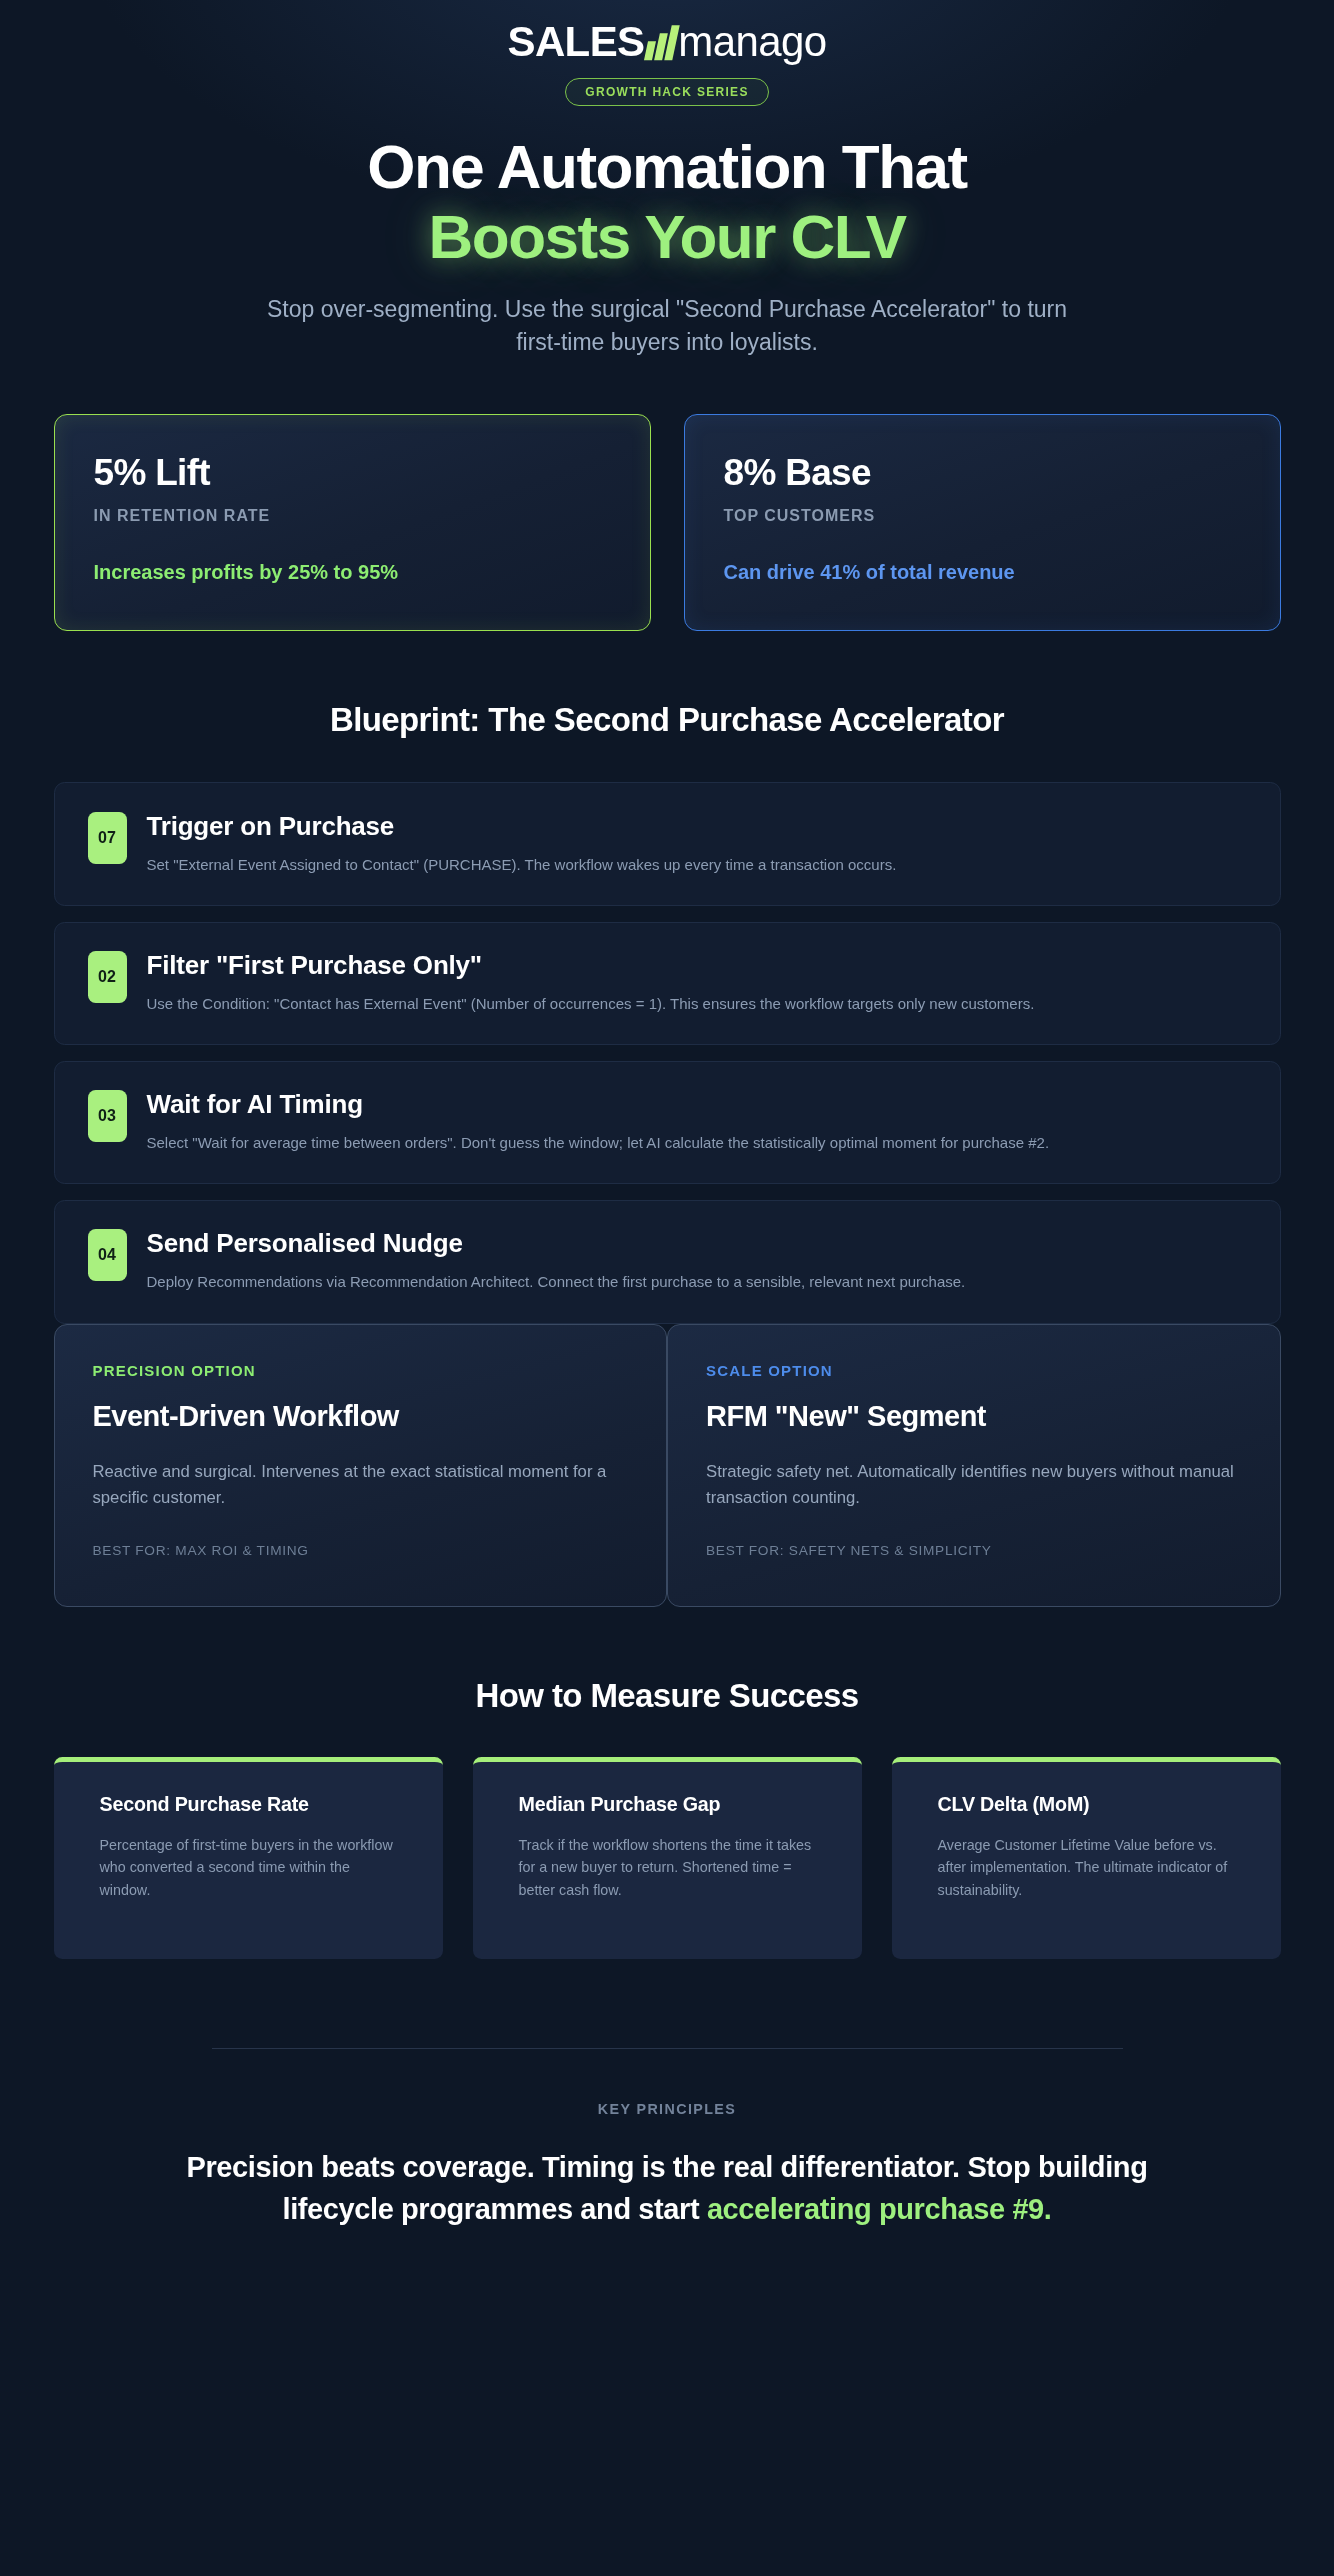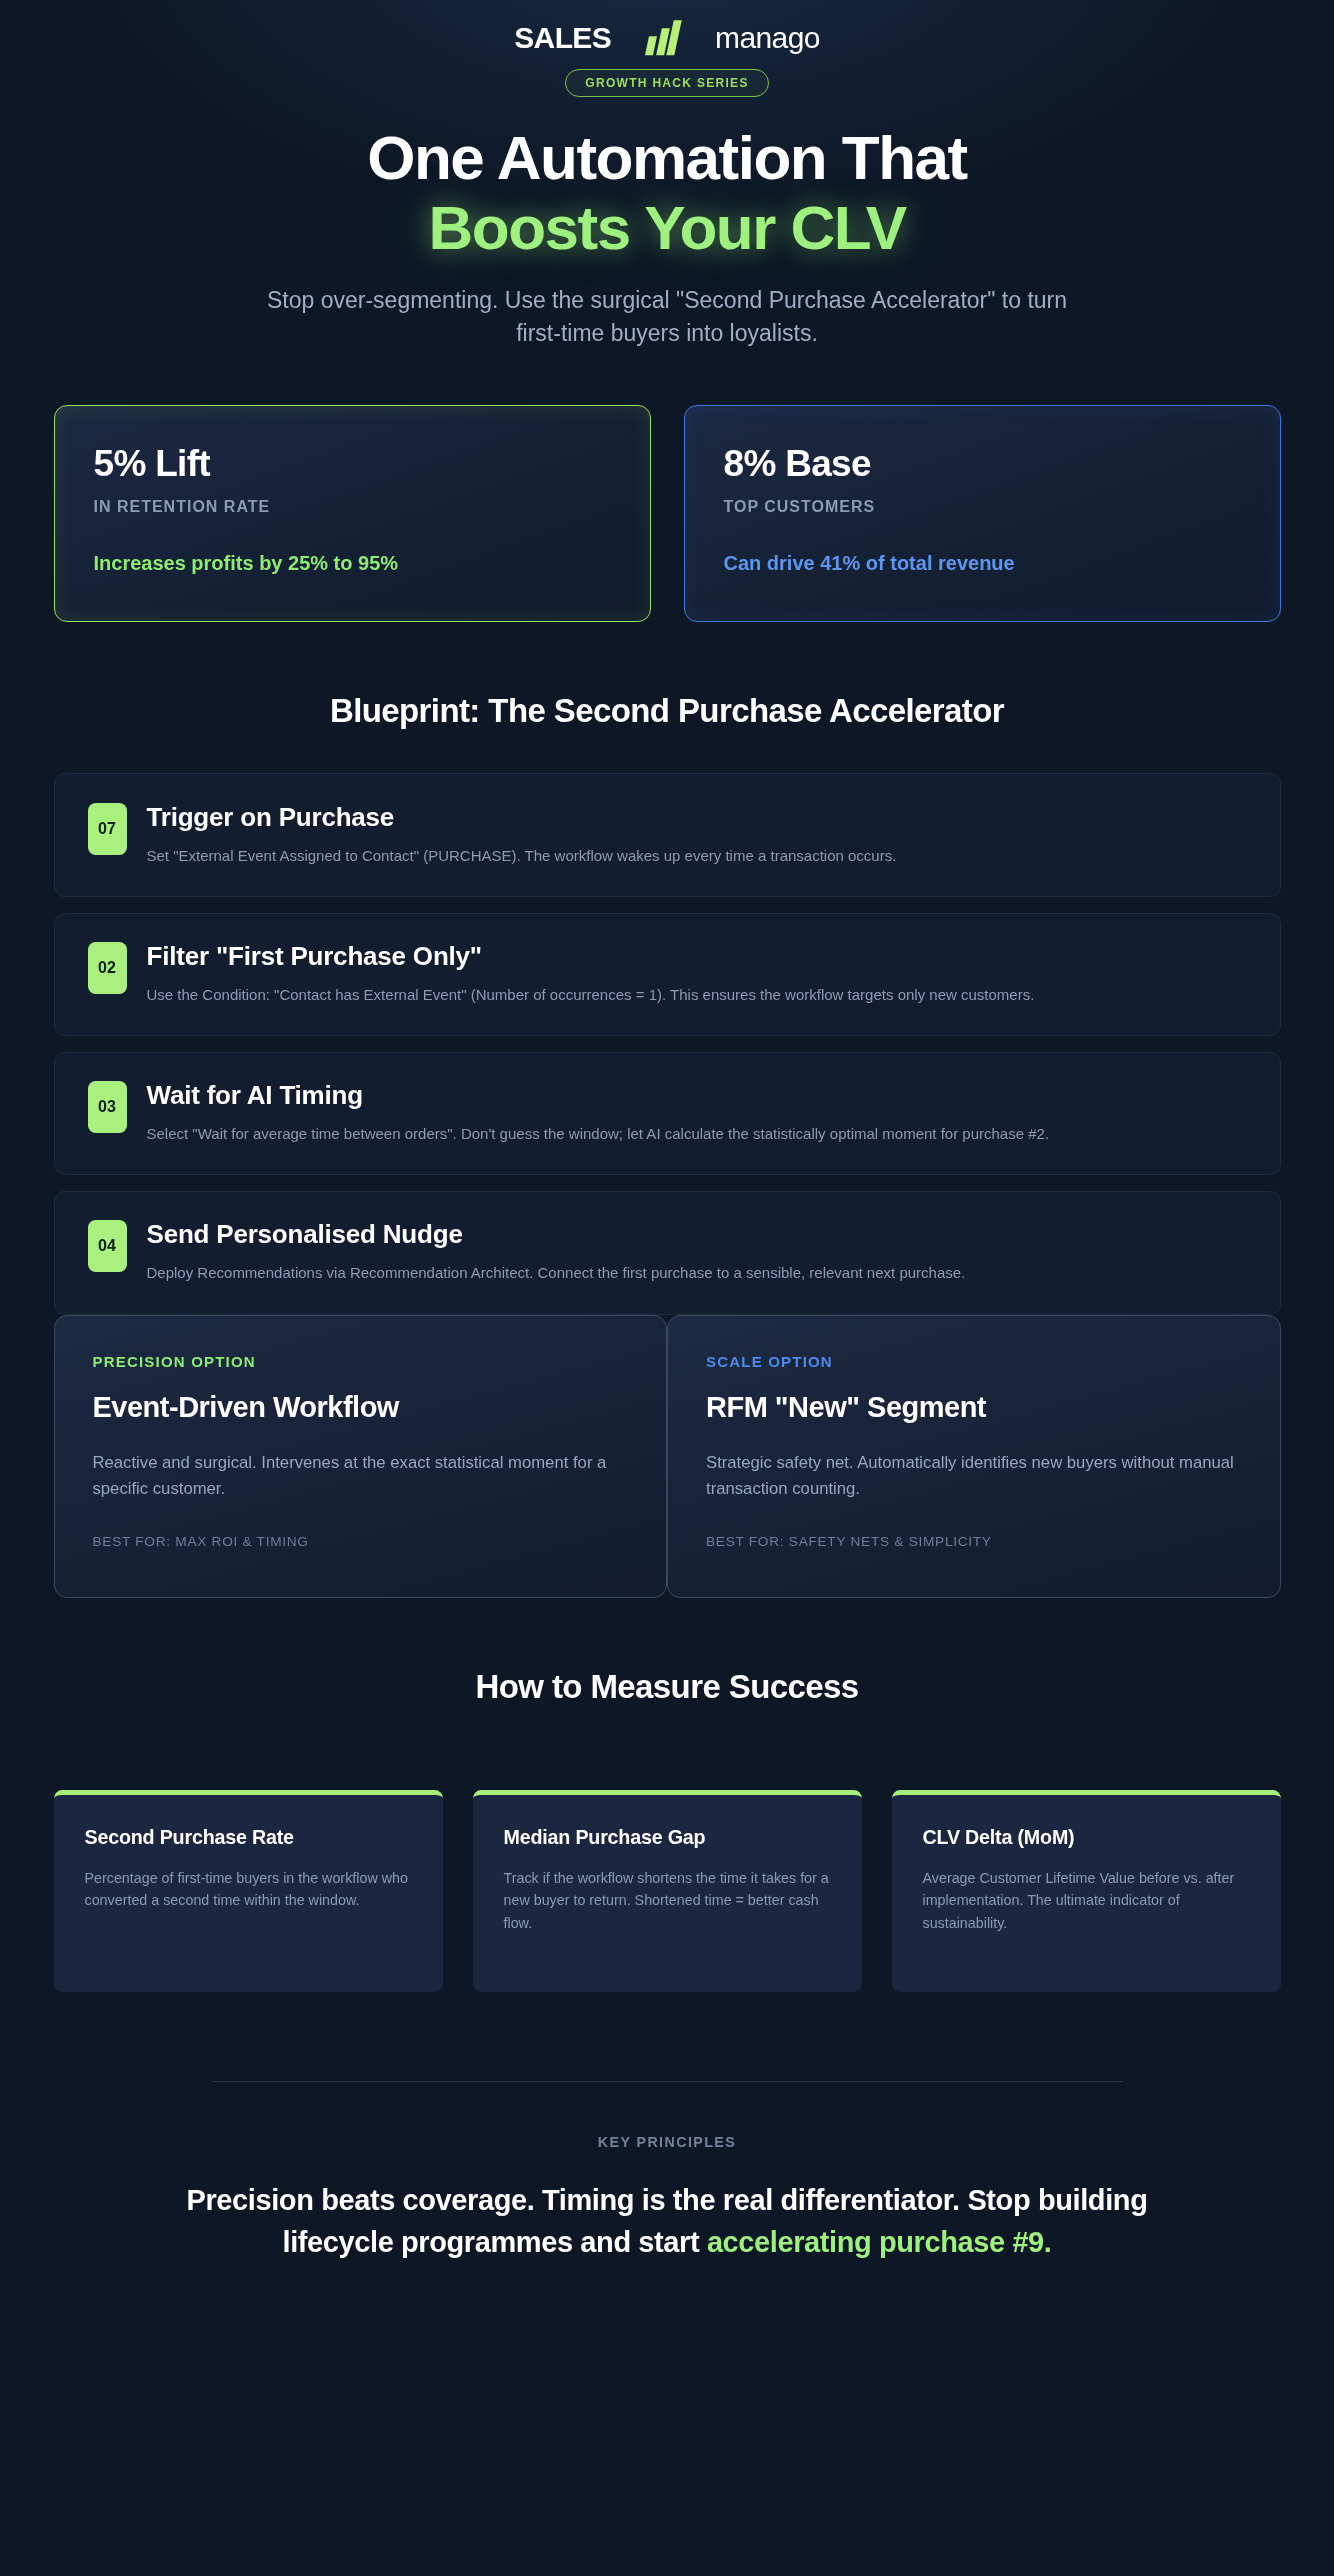--- a/index.html
+++ b/index.html
@@ -23,23 +23,22 @@
   }
   .wrap { width:1227px; margin:0 auto; }
 
   
   .logo-row {
     display:flex; align-items:center; justify-content:center;
     padding-top:21.4px;
   }
   .logo {
     display:flex; align-items:center;
-    font-size:30px; font-weight:700; letter-spacing:-0.6px; line-height:1;
+    font-size:42px; font-weight:700; letter-spacing:-0.6px; line-height:1;
     color:#ffffff;
-    gap:35px;
   }
   .logo .sales { font-weight:700; }
   .logo .manago { font-weight:400; }
   .logo-bars {
     display:inline-flex; align-items:flex-end; gap:3.6px;
     height:33px; margin:0 2.4px 0 1.2px; transform:translateY(1.2px);
   }
   .logo-bars i {
     display:block; width:7.7px; background:#b8f07a;
     transform:skewX(-12deg);
@@ -178,23 +177,22 @@
 
   
   .metrics {
     display:grid; grid-template-columns:repeat(3,1fr); gap:30px;
     margin-top:42px;
   }
   .metric-card {
     background:#1b2740;
     border-radius:8.3px;
     border-top:5.4px solid #a6ef7b;
-    padding:31px 31px 36px;
+    padding:31px 46px 36px;
     min-height:202px;
-    margin-top:42px;
   }
   .metric-title { font-size:19.7px; font-weight:700; color:#ffffff; letter-spacing:-0.2px; }
   .metric-desc {
     margin-top:18px; font-size:14.3px; line-height:1.6; color:#8b9bb2; font-weight:400;
   }
 
   
   .divider {
     width:911px; height:1.2px; margin:89px auto 0;
     background:#27344a;

